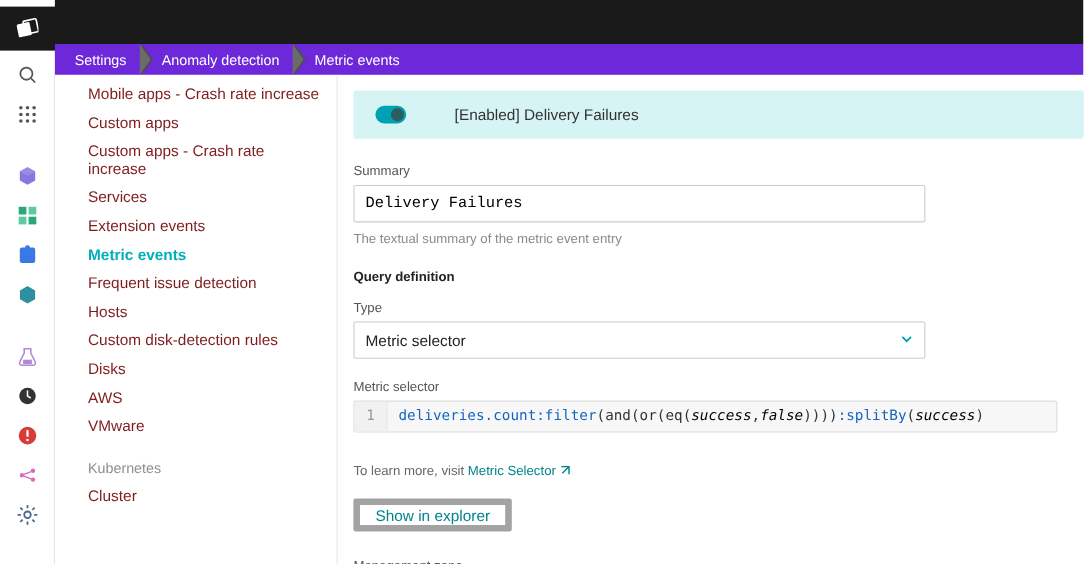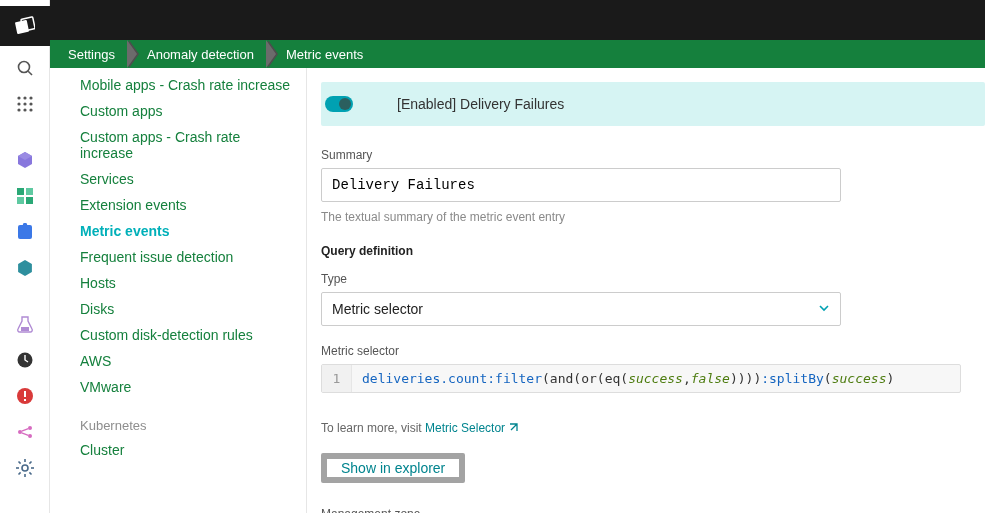--- a/index.html
+++ b/index.html
@@ -13,59 +13,59 @@
   .rail-icon svg { display:block; }
   .rail-spacer { height: 20px; }
 
   
   .main { flex:1; display:flex; flex-direction:column; height:100%; position:relative; }
 
   
   .topbar { height: 40px; background: #1a1a1a; }
 
   
-  .crumbbar { height: 28px; background: #15803d; display:flex; align-items:center; padding-left: 10px; }
+  .crumbbar { height: 28px; background: #6d28d9; display:flex; align-items:center; padding-left: 10px; }
   .crumb { position: relative; height: 28px; display:flex; align-items:center; color:#fff; font-size: 13px; padding: 0 14px 0 8px; }
   .crumb-sep { width:0; height:0; border-top:14px solid transparent; border-bottom:14px solid transparent; border-left:10px solid #4d4d4d; position:relative; }
   .crumb-sep::before { content:""; position:absolute; left:-12px; top:-14px; width:0;height:0;border-top:14px solid transparent;border-bottom:14px solid transparent;border-left:10px solid #6b6b6b; }
   .crumb.active { font-weight: 500; }
 
   
   .body { flex:1; display:flex; overflow:hidden; }
 
   
   .sidenav { width: 257px; background:#fff; border-right: 1px solid #e6e6e6; overflow-y:auto; padding: 4px 0 16px 0; }
-  .sidenav-item { padding: 5px 12px 5px 30px; font-size: 14px; color:#15803d; cursor:pointer; }
+  .sidenav-item { padding: 5px 12px 5px 30px; font-size: 14px; color:#7f1d1d; cursor:pointer; }
   .sidenav-item.active { color:#00b0b9; font-weight: 600; }
   .sidenav-group { padding: 18px 12px 4px 30px; font-size: 13px; color:#8e8e8e; }
 
   
   .content { flex:1; padding: 14px 0 0 14px; overflow-y:auto; }
 
-  .toggle-banner { background:#d6f4f3; border-radius:2px; padding: 14px 4px; display:flex; align-items:center; gap: 44px; margin-bottom: 22px; margin-right:0; }
+  .toggle-banner { background:#d6f4f3; border-radius:2px; padding: 14px 20px; display:flex; align-items:center; gap: 44px; margin-bottom: 22px; margin-right:0; }
   .toggle { width:28px; height:16px; background:#00a1b2; border-radius:10px; position:relative; cursor:pointer; }
   .toggle::after { content:""; position:absolute; right:2px; top:2px; width:12px; height:12px; background:#2b5f5f; border-radius:50%; }
   .banner-text { font-size:14px; color:#333; }
 
   .section { margin: 0 14px 20px 0; }
   .label-sm { font-size:12px; color:#555; margin-bottom:6px; }
   .input-text { width: 520px; height:34px; border:1px solid #ccc; border-radius:2px; padding:0 10px; font-size:14px;font-family:Liberation Mono, monospace; }
   .helper { font-size:12px; color:#8a8a8a; margin-top:8px; }
 
   .section-title { font-size:12px; font-weight:600; margin: 18px 0 14px 0; }
 
   .select { width:520px; height:34px; border:1px solid #ccc; border-radius:2px; display:flex; align-items:center; justify-content:space-between; padding:0 10px; cursor:pointer; }
   .select .chev { color:#00a1b2; }
 
   .code-row { display:flex; border:1px solid #ddd; border-radius:2px; width: 640px; font-family: SFMono-Regular, Consolas, monospace; font-size:13px; background:#f7f7f7; }
   .code-gutter { width:30px; text-align:center; color:#999; padding:6px 0; border-right:1px solid #e6e6e6; background:#f1f1f1; }
   .code-body { flex:1; padding:6px 10px; white-space:nowrap; overflow:hidden; }
   .tok-metric { color:#1565c0; }
   .tok-fn { color:#333; }
-  .tok-arg { color:#4d7c0f; font-style:italic; }
+  .tok-arg { color:#000000; font-style:italic; }
   .tok-split { color:#1565c0; }
 
   .learn { font-size:12px; color:#666; margin-top:28px; }
   .learn a { color:#00848e; text-decoration:none; }
 
   .btn-outline { margin-top: 18px; display:inline-flex; align-items:center; height:30px; padding:0 14px; border:6px solid #a3a3a3; color:#00848e; border-radius:2px; background:#fff; cursor:pointer; font-size:14px; }
 
 </style>
 </head>
 <body>
@@ -192,22 +192,22 @@
       <div class="sidenav">
         <div class="sidenav-item">Mobile apps - Crash rate increase</div>
         <div class="sidenav-item">Custom apps</div>
         <div class="sidenav-item">Custom apps - Crash rate increase</div>
         <div class="sidenav-item">Services</div>
         <div class="sidenav-item">Extension events</div>
         <div class="sidenav-item active">Metric events</div>
         <div class="sidenav-item">Frequent issue detection</div>
 
         <div class="sidenav-item">Hosts</div>
+        <div class="sidenav-item">Custom disk-detection rules</div>
         <div class="sidenav-item">Disks</div>
-        <div class="sidenav-item">Custom disk-detection rules</div>
         <div class="sidenav-item">AWS</div>
         <div class="sidenav-item">VMware</div>
 
         <div class="sidenav-group">Kubernetes</div>
         <div class="sidenav-item">Cluster</div>
       </div>
 
       <div class="content">
 
         <div class="toggle-banner">

